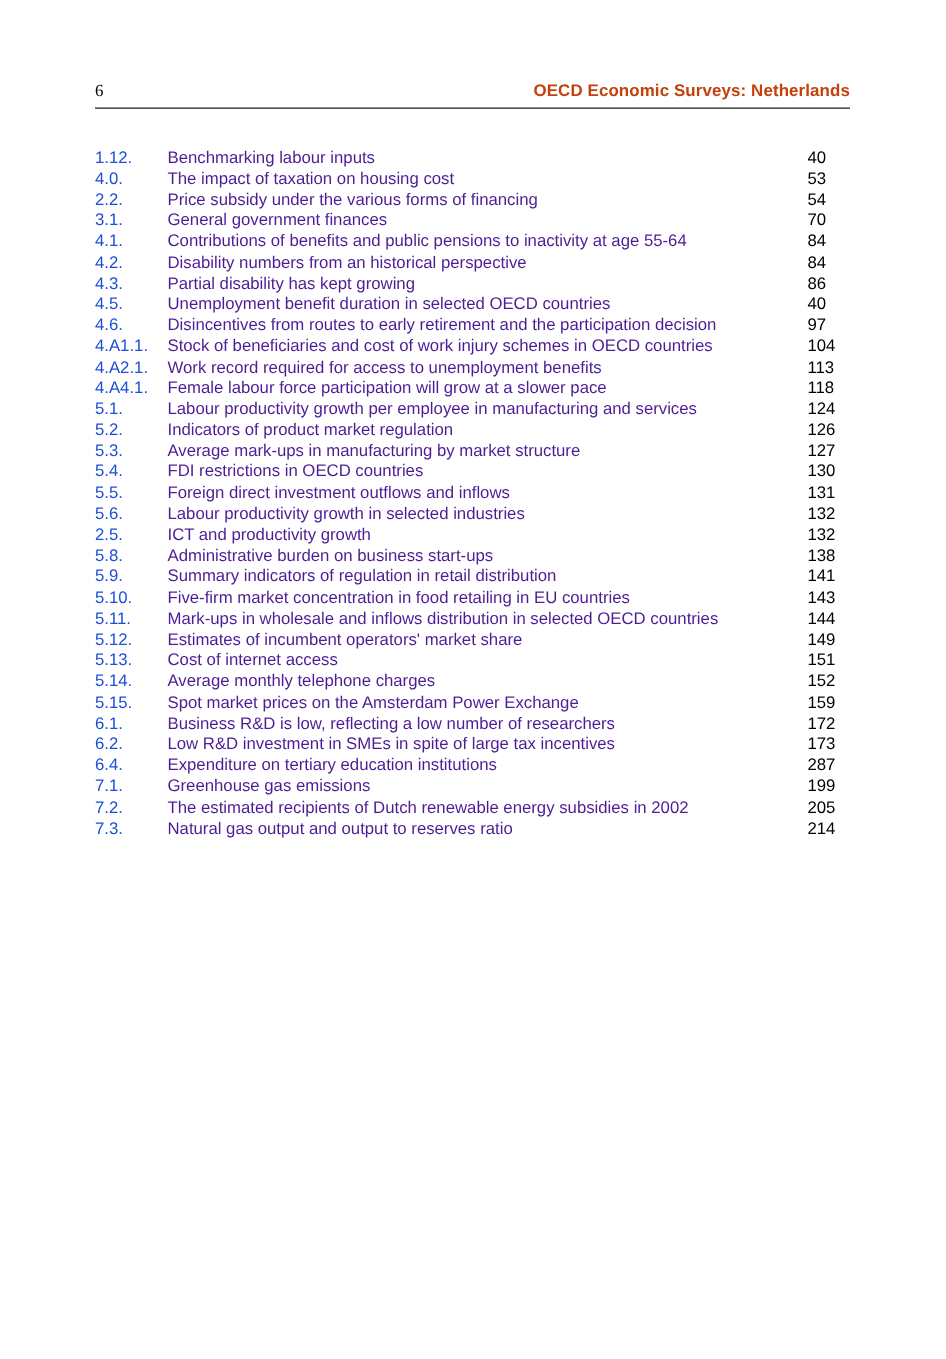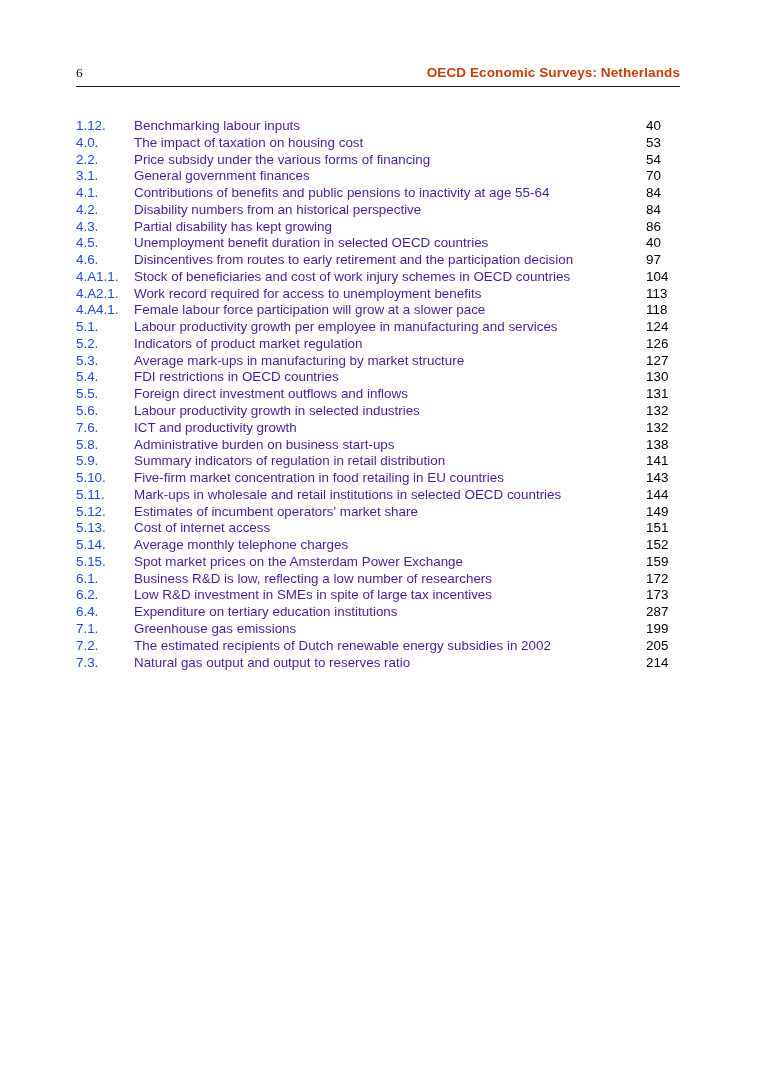--- a/index.html
+++ b/index.html
@@ -200,42 +200,42 @@
         <span class="toc-num">5.5.</span>
         <span class="toc-label">Foreign direct investment outflows and inflows</span>
         <span class="toc-page">131</span>
       </div>
       <div class="toc-row">
         <span class="toc-num">5.6.</span>
         <span class="toc-label">Labour productivity growth in selected industries</span>
         <span class="toc-page">132</span>
       </div>
       <div class="toc-row">
-        <span class="toc-num">7.6.</span>
+        <span class="toc-num">2.5.</span>
         <span class="toc-label">ICT and productivity growth</span>
         <span class="toc-page">132</span>
       </div>
       <div class="toc-row">
         <span class="toc-num">5.8.</span>
         <span class="toc-label">Administrative burden on business start-ups</span>
         <span class="toc-page">138</span>
       </div>
       <div class="toc-row">
         <span class="toc-num">5.9.</span>
         <span class="toc-label">Summary indicators of regulation in retail distribution</span>
         <span class="toc-page">141</span>
       </div>
       <div class="toc-row">
         <span class="toc-num">5.10.</span>
         <span class="toc-label">Five-firm market concentration in food retailing in EU countries</span>
         <span class="toc-page">143</span>
       </div>
       <div class="toc-row">
         <span class="toc-num">5.11.</span>
-        <span class="toc-label">Mark-ups in wholesale and retail institutions in selected OECD countries</span>
+        <span class="toc-label">Mark-ups in wholesale and inflows distribution in selected OECD countries</span>
         <span class="toc-page">144</span>
       </div>
       <div class="toc-row">
         <span class="toc-num">5.12.</span>
         <span class="toc-label">Estimates of incumbent operators' market share</span>
         <span class="toc-page">149</span>
       </div>
       <div class="toc-row">
         <span class="toc-num">5.13.</span>
         <span class="toc-label">Cost of internet access</span>

